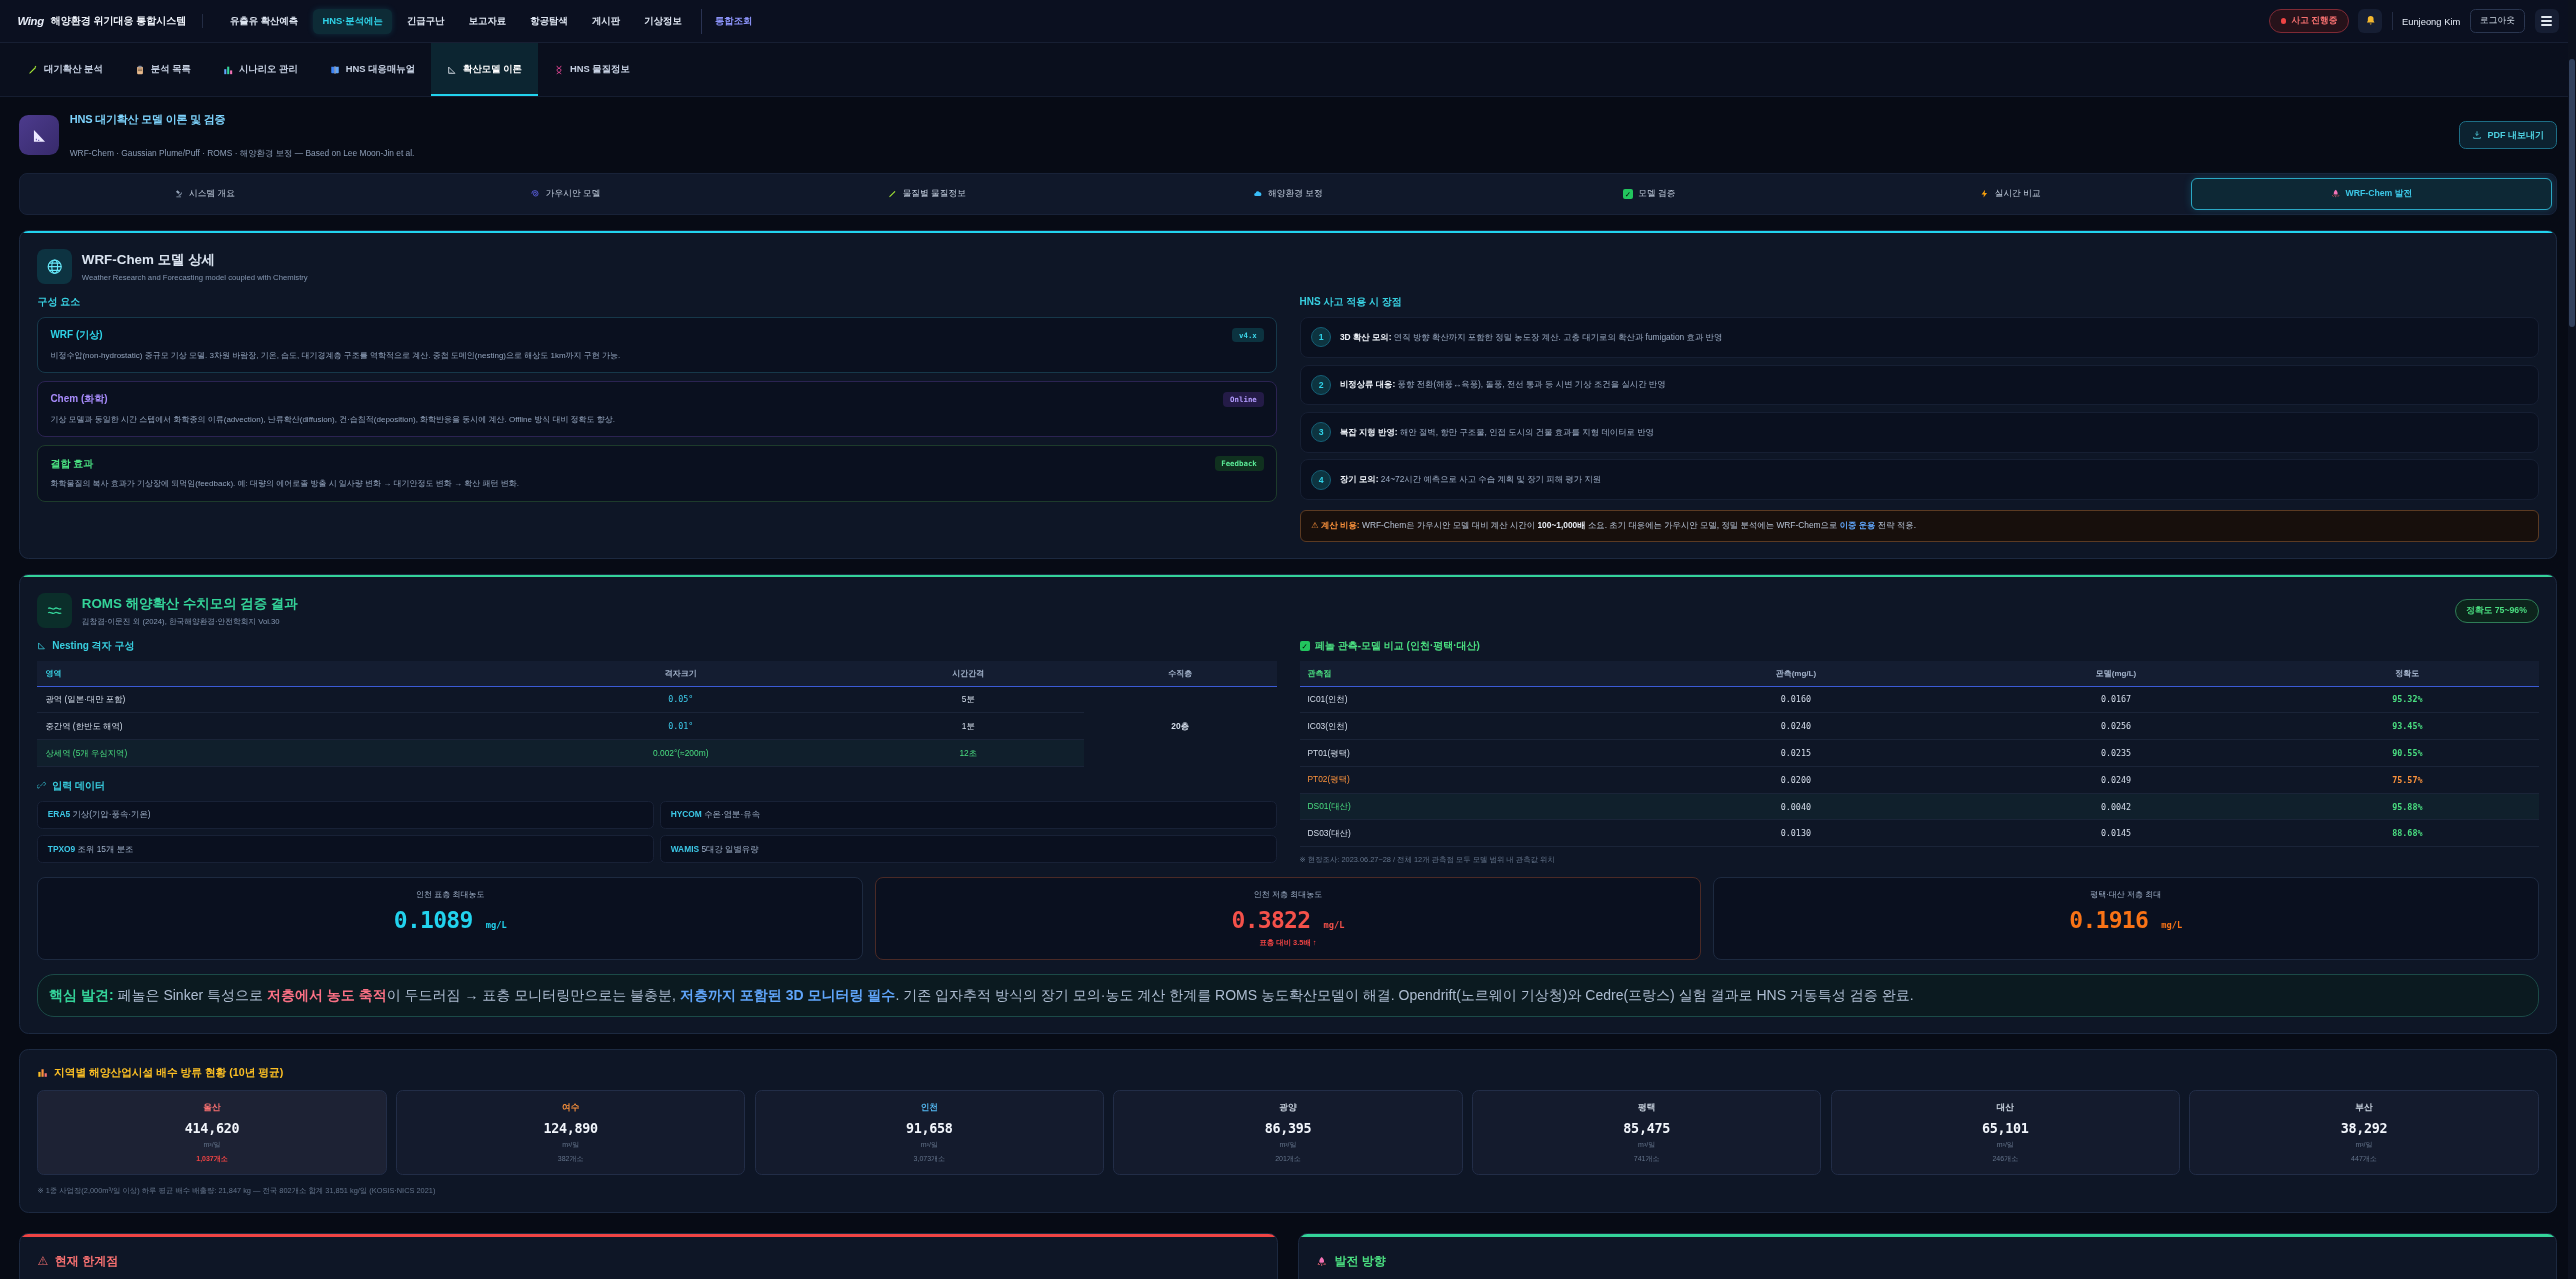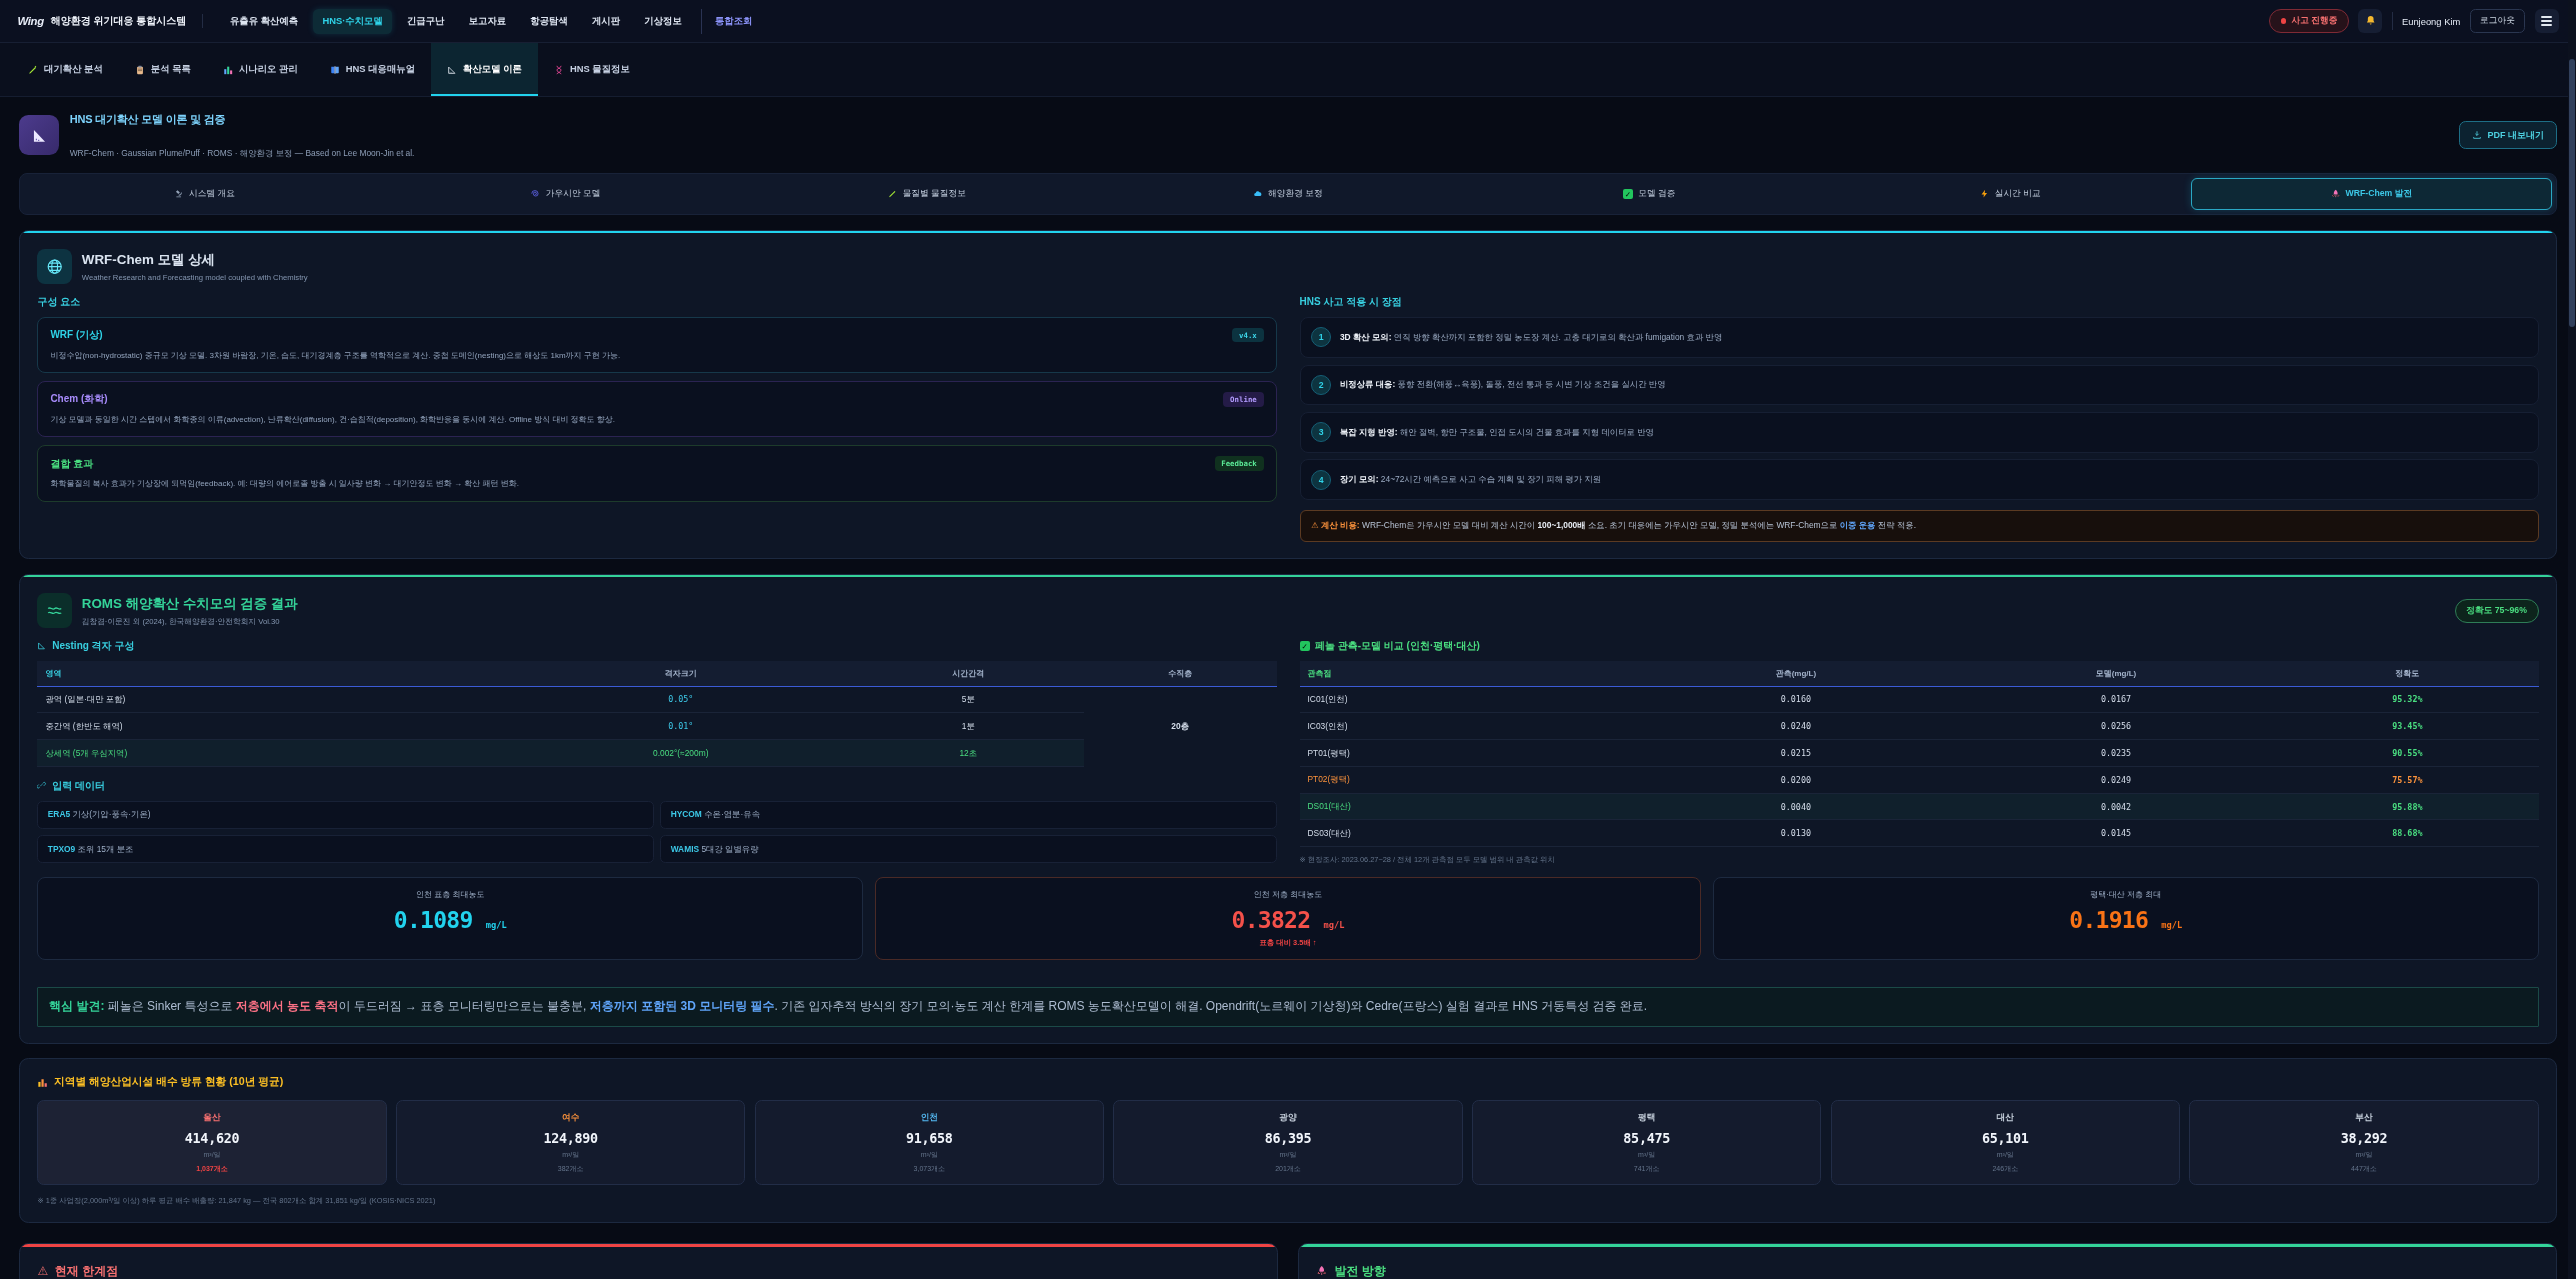--- a/index.html
+++ b/index.html
@@ -129,22 +129,22 @@
   
   .stats-row { display:grid; grid-template-columns:1fr 1fr 1fr; gap:12px; margin-top:12px; }
   .stat { background:#0a101f; border:0.7px solid #1d2a40; border-radius:8px; padding:10.7px; text-align:center; min-height:64px; }
   .stat.red-b { border-color:#4a2a26; }
   .stat-label { font-size:8px; color:#9fb0c8; }
   .stat-value { margin-top:6.7px; font-family:"DejaVu Sans Mono",monospace; font-weight:bold; font-size:23px; letter-spacing:-0.7px; }
   .stat-value small { font-size:8.7px; font-weight:bold; letter-spacing:0; }
   .stat-value.cyan { color:#22d3ee; } .stat-value.red { color:#f4514a; } .stat-value.orange { color:#f97316; }
   .stat-sub { margin-top:5.4px; font-size:7.4px; color:#ef4444; font-weight:bold; }
 
-  .finding { margin-top:27px; border:0.7px solid #1b4a47; background:#0b1a20; border-radius:1px; padding:9.4px 10.7px;
-    font-size:12px; line-height:1.6; color:#aebdd2; }
+  .finding { margin-top:14px; border:0.7px solid #1b4a47; background:#0b1a20; border-radius:17px; padding:9.4px 10.7px;
+    font-size:14px; line-height:1.6; color:#aebdd2; }
   .finding .f-label { color:#34d399; font-weight:bold; }
   .finding .f-red  { color:#fb7185; font-weight:bold; }
   .finding .f-blue { color:#60a5fa; font-weight:bold; }
 
   
   .dis-title { font-size:10.7px; font-weight:bold; color:#fbbf24; display:flex; align-items:center; gap:6px; }
   .d-cards { display:grid; grid-template-columns:repeat(7,1fr); gap:9.4px; margin-top:10.7px; }
   .d-card { background:#141b2d; border:0.7px solid #222d47; border-radius:6.7px; padding:10.7px 6.7px; text-align:center; }
   .d-card.first { background:#1d2234; }
   .d-city { font-size:8.7px; font-weight:bold; color:#cbd5e1; }
@@ -181,21 +181,21 @@
 
 <div class="page">
 
   <header class="topnav">
     <div class="brand">
       <span class="logo-mark">Wing</span>
       <span class="brand-name">해양환경 위기대응 통합시스템</span>
     </div>
     <nav class="nav-items">
       <span class="nav-item">유출유 확산예측</span>
-      <span class="nav-item active">HNS·수치모델</span>
+      <span class="nav-item active">HNS·분석에는</span>
       <span class="nav-item">긴급구난</span>
       <span class="nav-item">보고자료</span>
       <span class="nav-item">항공탐색</span>
       <span class="nav-item">게시판</span>
       <span class="nav-item">기상정보</span>
       <span class="nav-item accent">통합조회</span>
     </nav>
     <div class="nav-right">
       <span class="incident">
         <span class="dot"></span>

